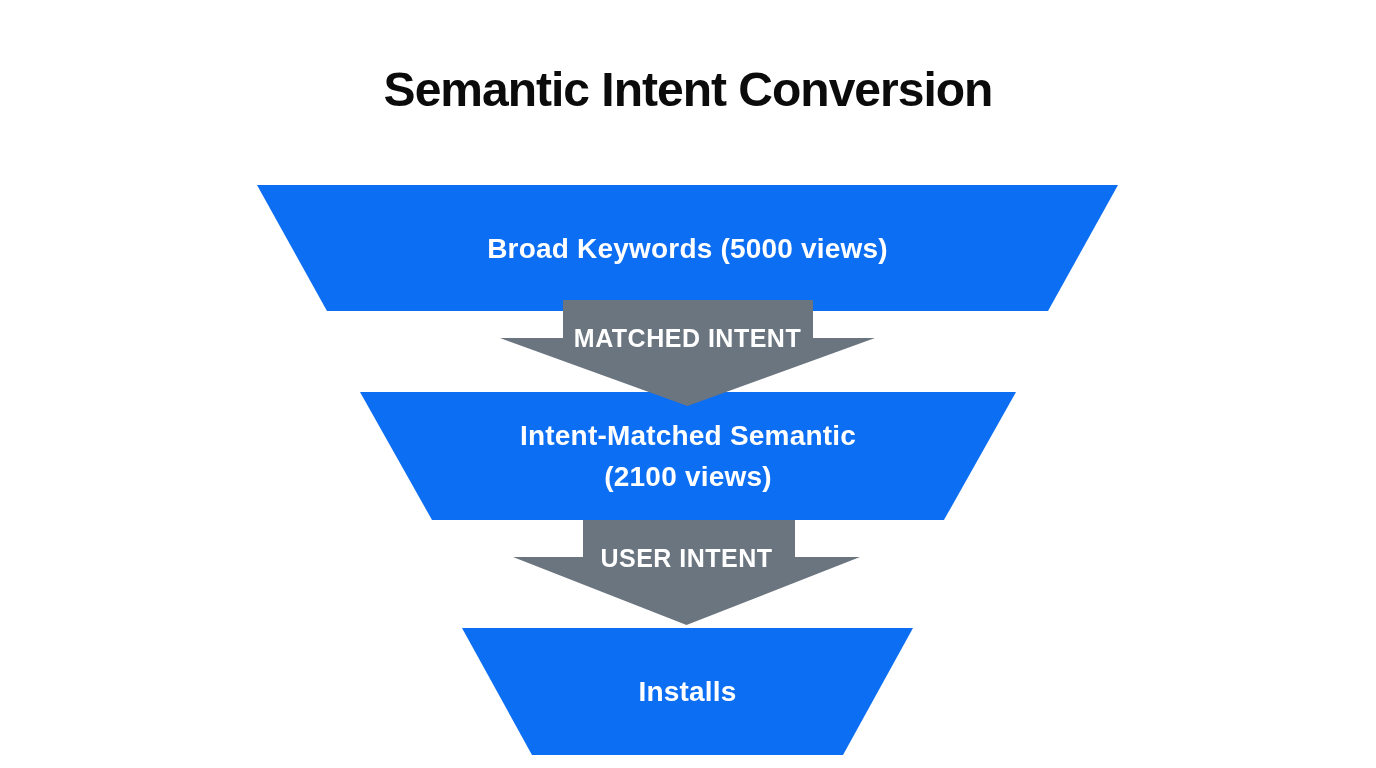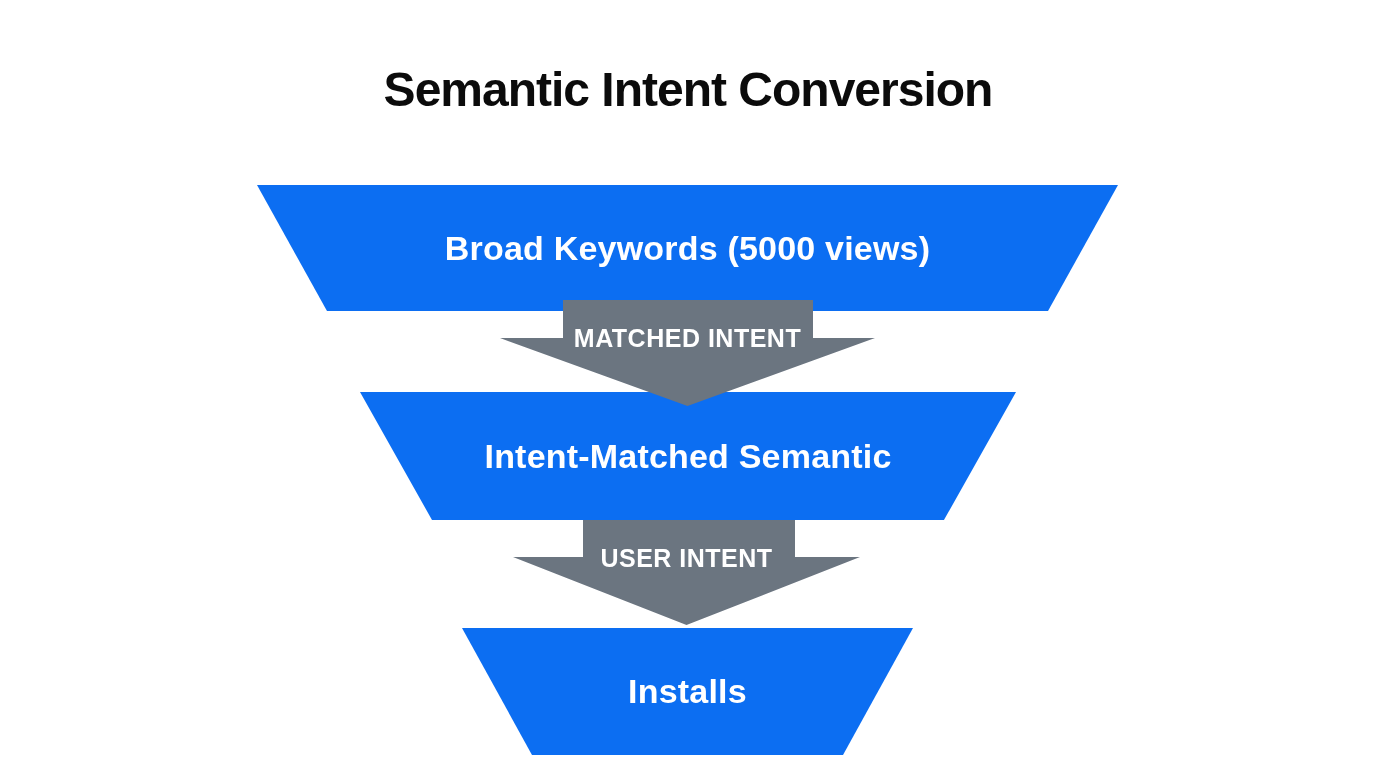--- a/index.html
+++ b/index.html
@@ -20,21 +20,21 @@
 
   .stage {
     position: absolute; z-index: 1;
     display: flex; flex-direction: column;
     align-items: center; justify-content: center;
     text-align: center;
     color: var(--stage-text, #ffffff);
     background: var(--stage-fill, #0c6ef2);
   }
   .stage .line {
-    font-size: 34px; font-weight: 600; line-height: 41px; letter-spacing: 0.2px;
+    font-size: 28px; font-weight: 600; line-height: 41px; letter-spacing: 0.2px;
   }
   .stage-1 {
     left: 257px; top: 185px; width: 861px; height: 126px;
     clip-path: polygon(0% 0%, 100% 0%, 91.87% 100%, 8.13% 100%);
   }
   .stage-2 {
     left: 360px; top: 392px; width: 656px; height: 128px;
     clip-path: polygon(0% 0%, 100% 0%, 89.02% 100%, 10.98% 100%);
   }
   .stage-3 {
@@ -71,20 +71,21 @@
   <div class="stage stage-1">
     <div class="line">Broad Keywords (5000 views)</div>
   </div>
 
   <div class="arrow arrow-1">
     <div class="arrow-label">MATCHED INTENT</div>
   </div>
 
   <div class="stage stage-2">
     <div class="line">Intent-Matched Semantic</div>
+    <div class="line">(2100 views)</div>
   </div>
 
   <div class="arrow arrow-2">
     <div class="arrow-label">USER INTENT</div>
   </div>
 
   <div class="stage stage-3">
     <div class="line">Installs</div>
   </div>
 

